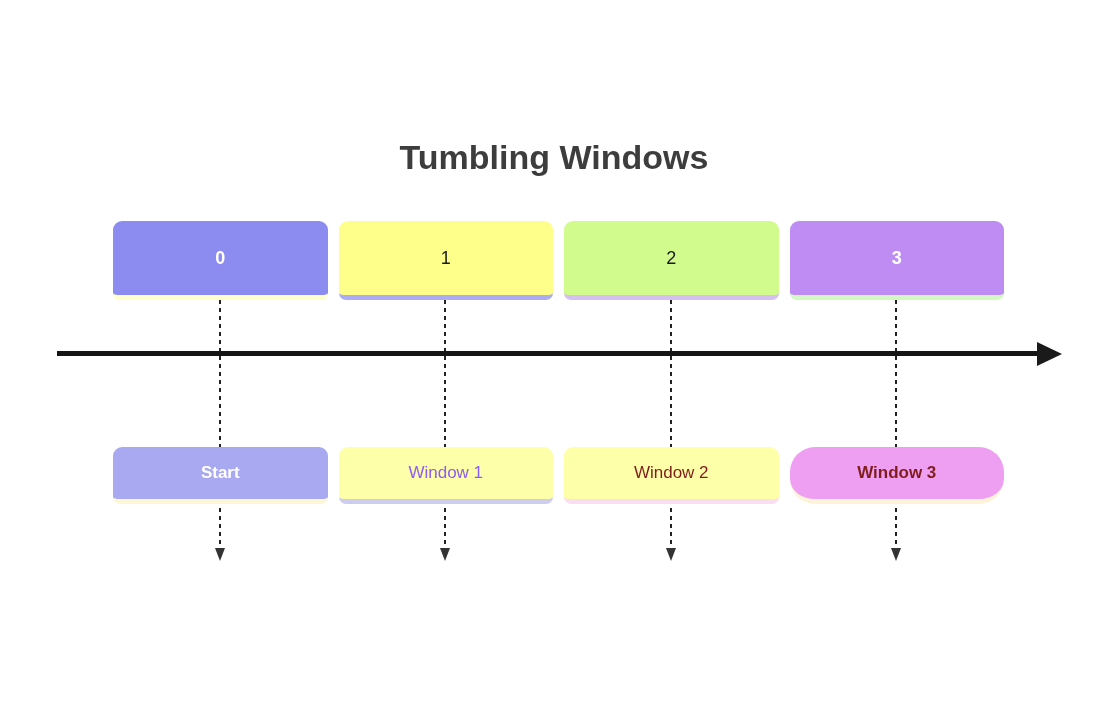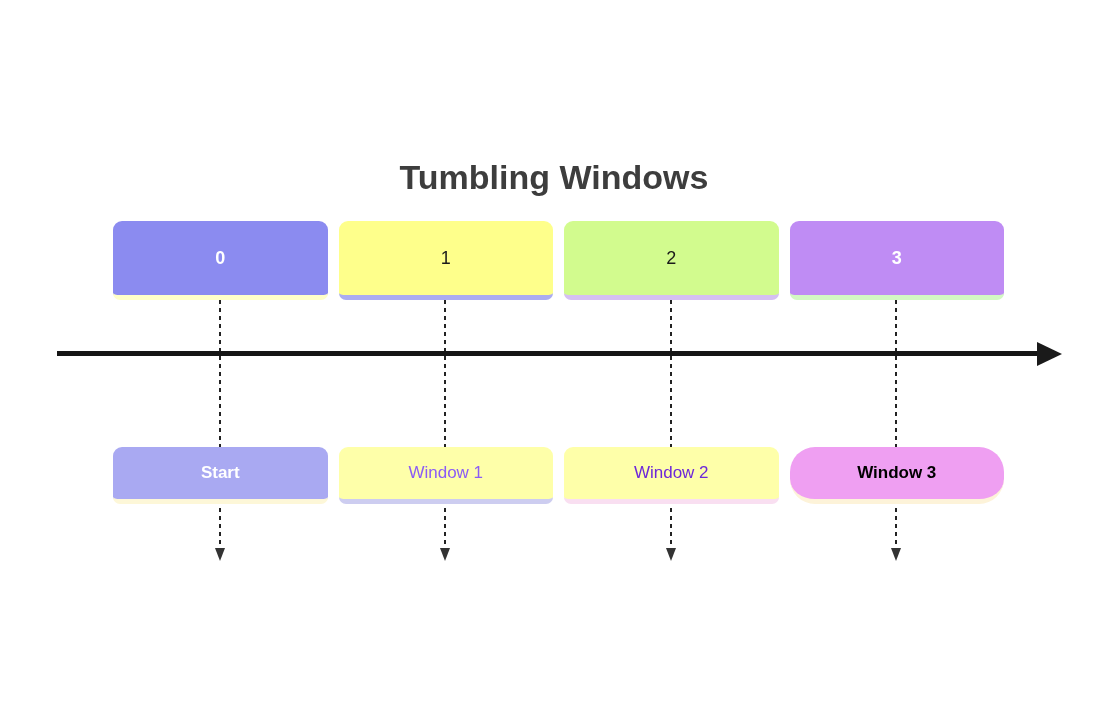--- a/index.html
+++ b/index.html
@@ -7,21 +7,21 @@
     position: relative;
     width: 1116px;
     height: 714px;
     background: #ffffff;
     overflow: hidden;
     font-family: "Liberation Sans", "DejaVu Sans", sans-serif;
   }
 
   .title {
     position: absolute;
-    top: 158px;
+    top: 138px;
     left: 0;
     width: 1108px;
     margin: 0;
     text-align: center;
     font-size: 34px;
     font-weight: 700;
     letter-spacing: 0px;
   }
 
   .row {
@@ -130,21 +130,21 @@
     </div>
   </div>
 
   <div class="row row-windows">
     <div class="box t-light" style="background: rgb(169, 169, 242); border-bottom-color: rgb(253, 247, 216); color: rgb(255, 255, 255);">
       <span>Start</span>
     </div>
     <div class="box t-dark" style="background: rgb(254, 255, 169); border-bottom-color: rgb(205, 205, 240); color: #8b5cf6;">
       <span>Window 1</span>
     </div>
-    <div class="box t-dark" style="background: rgb(254, 255, 169); border-bottom-color: rgb(249, 223, 241); color: #6d28d9;">
+    <div class="box t-dark" style="background: rgb(254, 255, 169); border-bottom-color: rgb(249, 223, 241); color: #7f1d1d;">
       <span>Window 2</span>
     </div>
-    <div class="box t-light" style="background: rgb(239, 159, 242); border-bottom-color: rgb(253, 243, 217); color: #000000; border-radius: 25px;">
+    <div class="box t-light" style="background: rgb(239, 159, 242); border-bottom-color: rgb(253, 243, 217); color: #7f1d1d; border-radius: 25px;">
       <span>Window 3</span>
     </div>
   </div>
 
 </div>
 
 </body></html>

